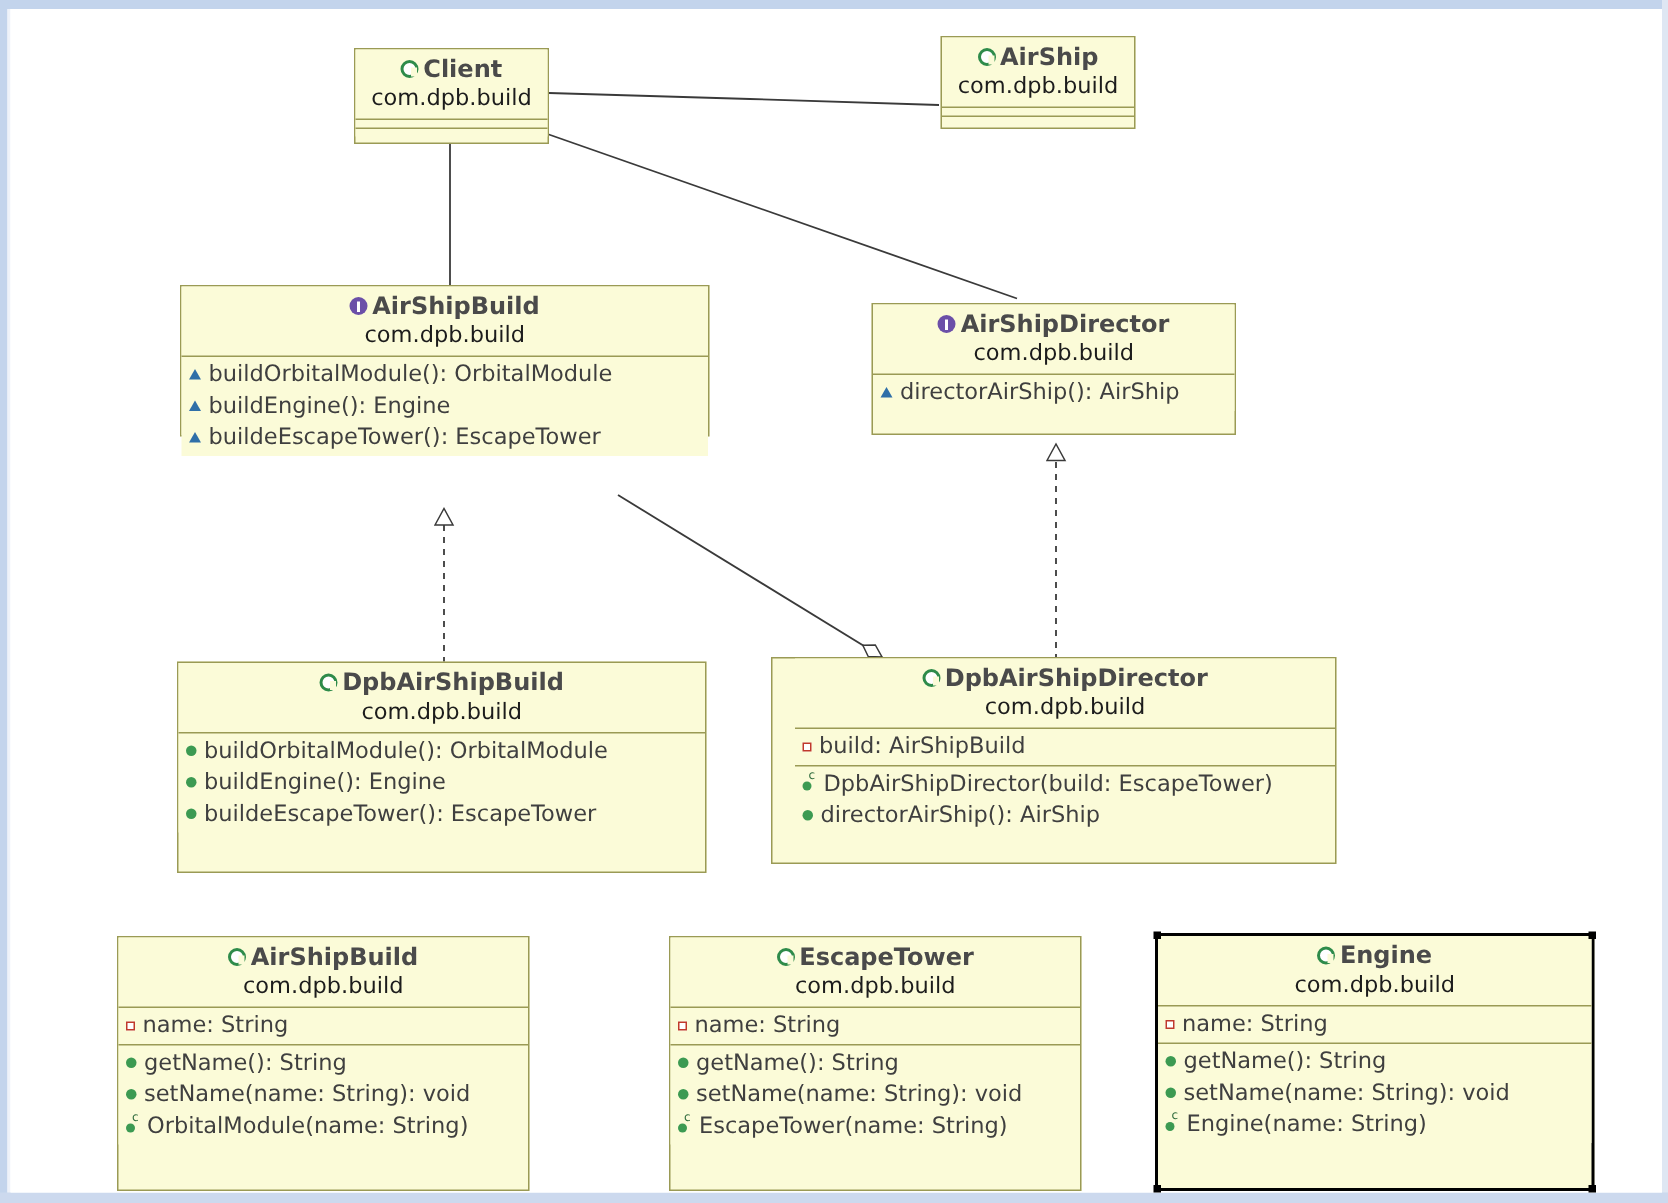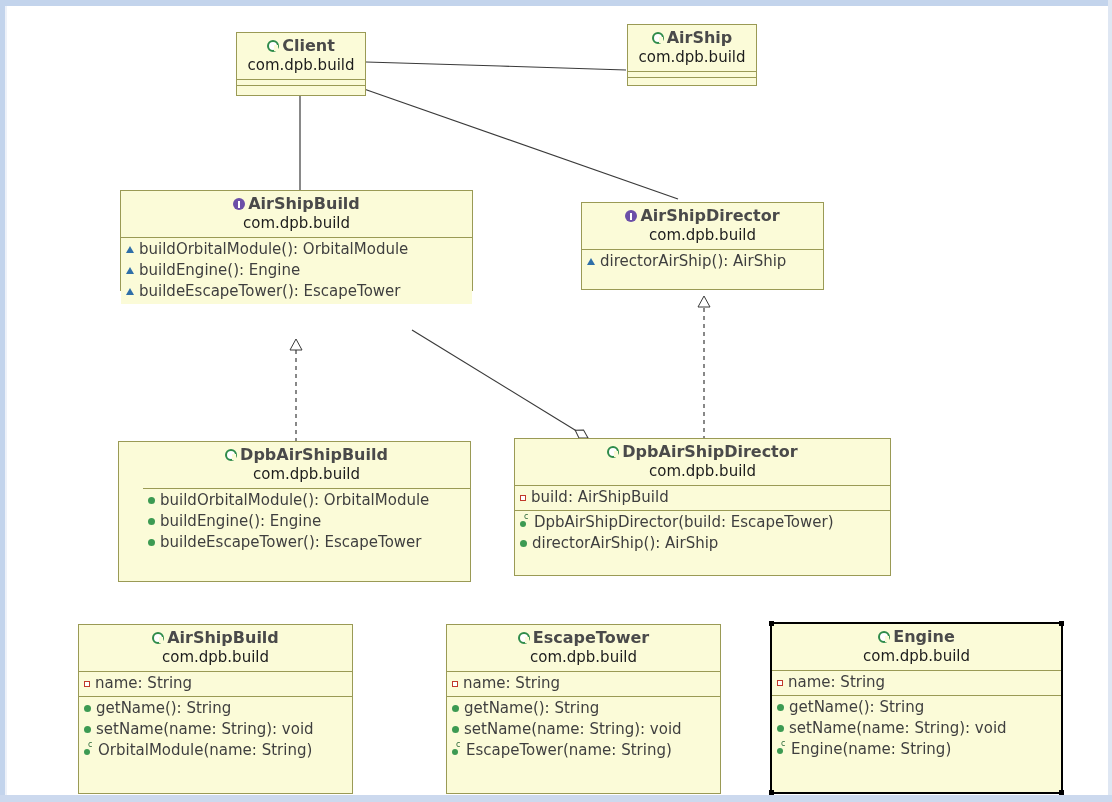--- a/index.html
+++ b/index.html
@@ -293,21 +293,21 @@
       <div class="uml-pkg">com.dpb.build</div>
     </div>
     <div class="uml-compartment">
       <div class="uml-member">
         <span class="ic ic-abstract"></span>
         <span class="member-text">directorAirShip(): AirShip</span>
       </div>
     </div>
   </div>
 
-  <div class="uml-box" style="left:118px; top:441px; width:353px; height:141px;padding-left:24px;">
+  <div class="uml-box" style="left:118px; top:441px; width:353px; height:141px;">
     <div class="uml-header">
       <div class="uml-name">
         <span class="ic ic-class"></span><span>DpbAirShipBuild</span>
       </div>
       <div class="uml-pkg">com.dpb.build</div>
     </div>
     <div class="uml-compartment">
       <div class="uml-member">
         <span class="ic ic-public"></span>
         <span class="member-text">buildOrbitalModule(): OrbitalModule</span>
@@ -316,21 +316,21 @@
         <span class="ic ic-public"></span>
         <span class="member-text">buildEngine(): Engine</span>
       </div>
       <div class="uml-member">
         <span class="ic ic-public"></span>
         <span class="member-text">buildeEscapeTower(): EscapeTower</span>
       </div>
     </div>
   </div>
 
-  <div class="uml-box" style="left:514px; top:438px; width:377px; height:138px;">
+  <div class="uml-box" style="left:514px; top:438px; width:377px; height:138px;padding-left:15px;">
     <div class="uml-header">
       <div class="uml-name">
         <span class="ic ic-class"></span><span>DpbAirShipDirector</span>
       </div>
       <div class="uml-pkg">com.dpb.build</div>
     </div>
     <div class="uml-compartment">
       <div class="uml-member">
         <span class="ic ic-private"></span>
         <span class="member-text">build: AirShipBuild</span>

